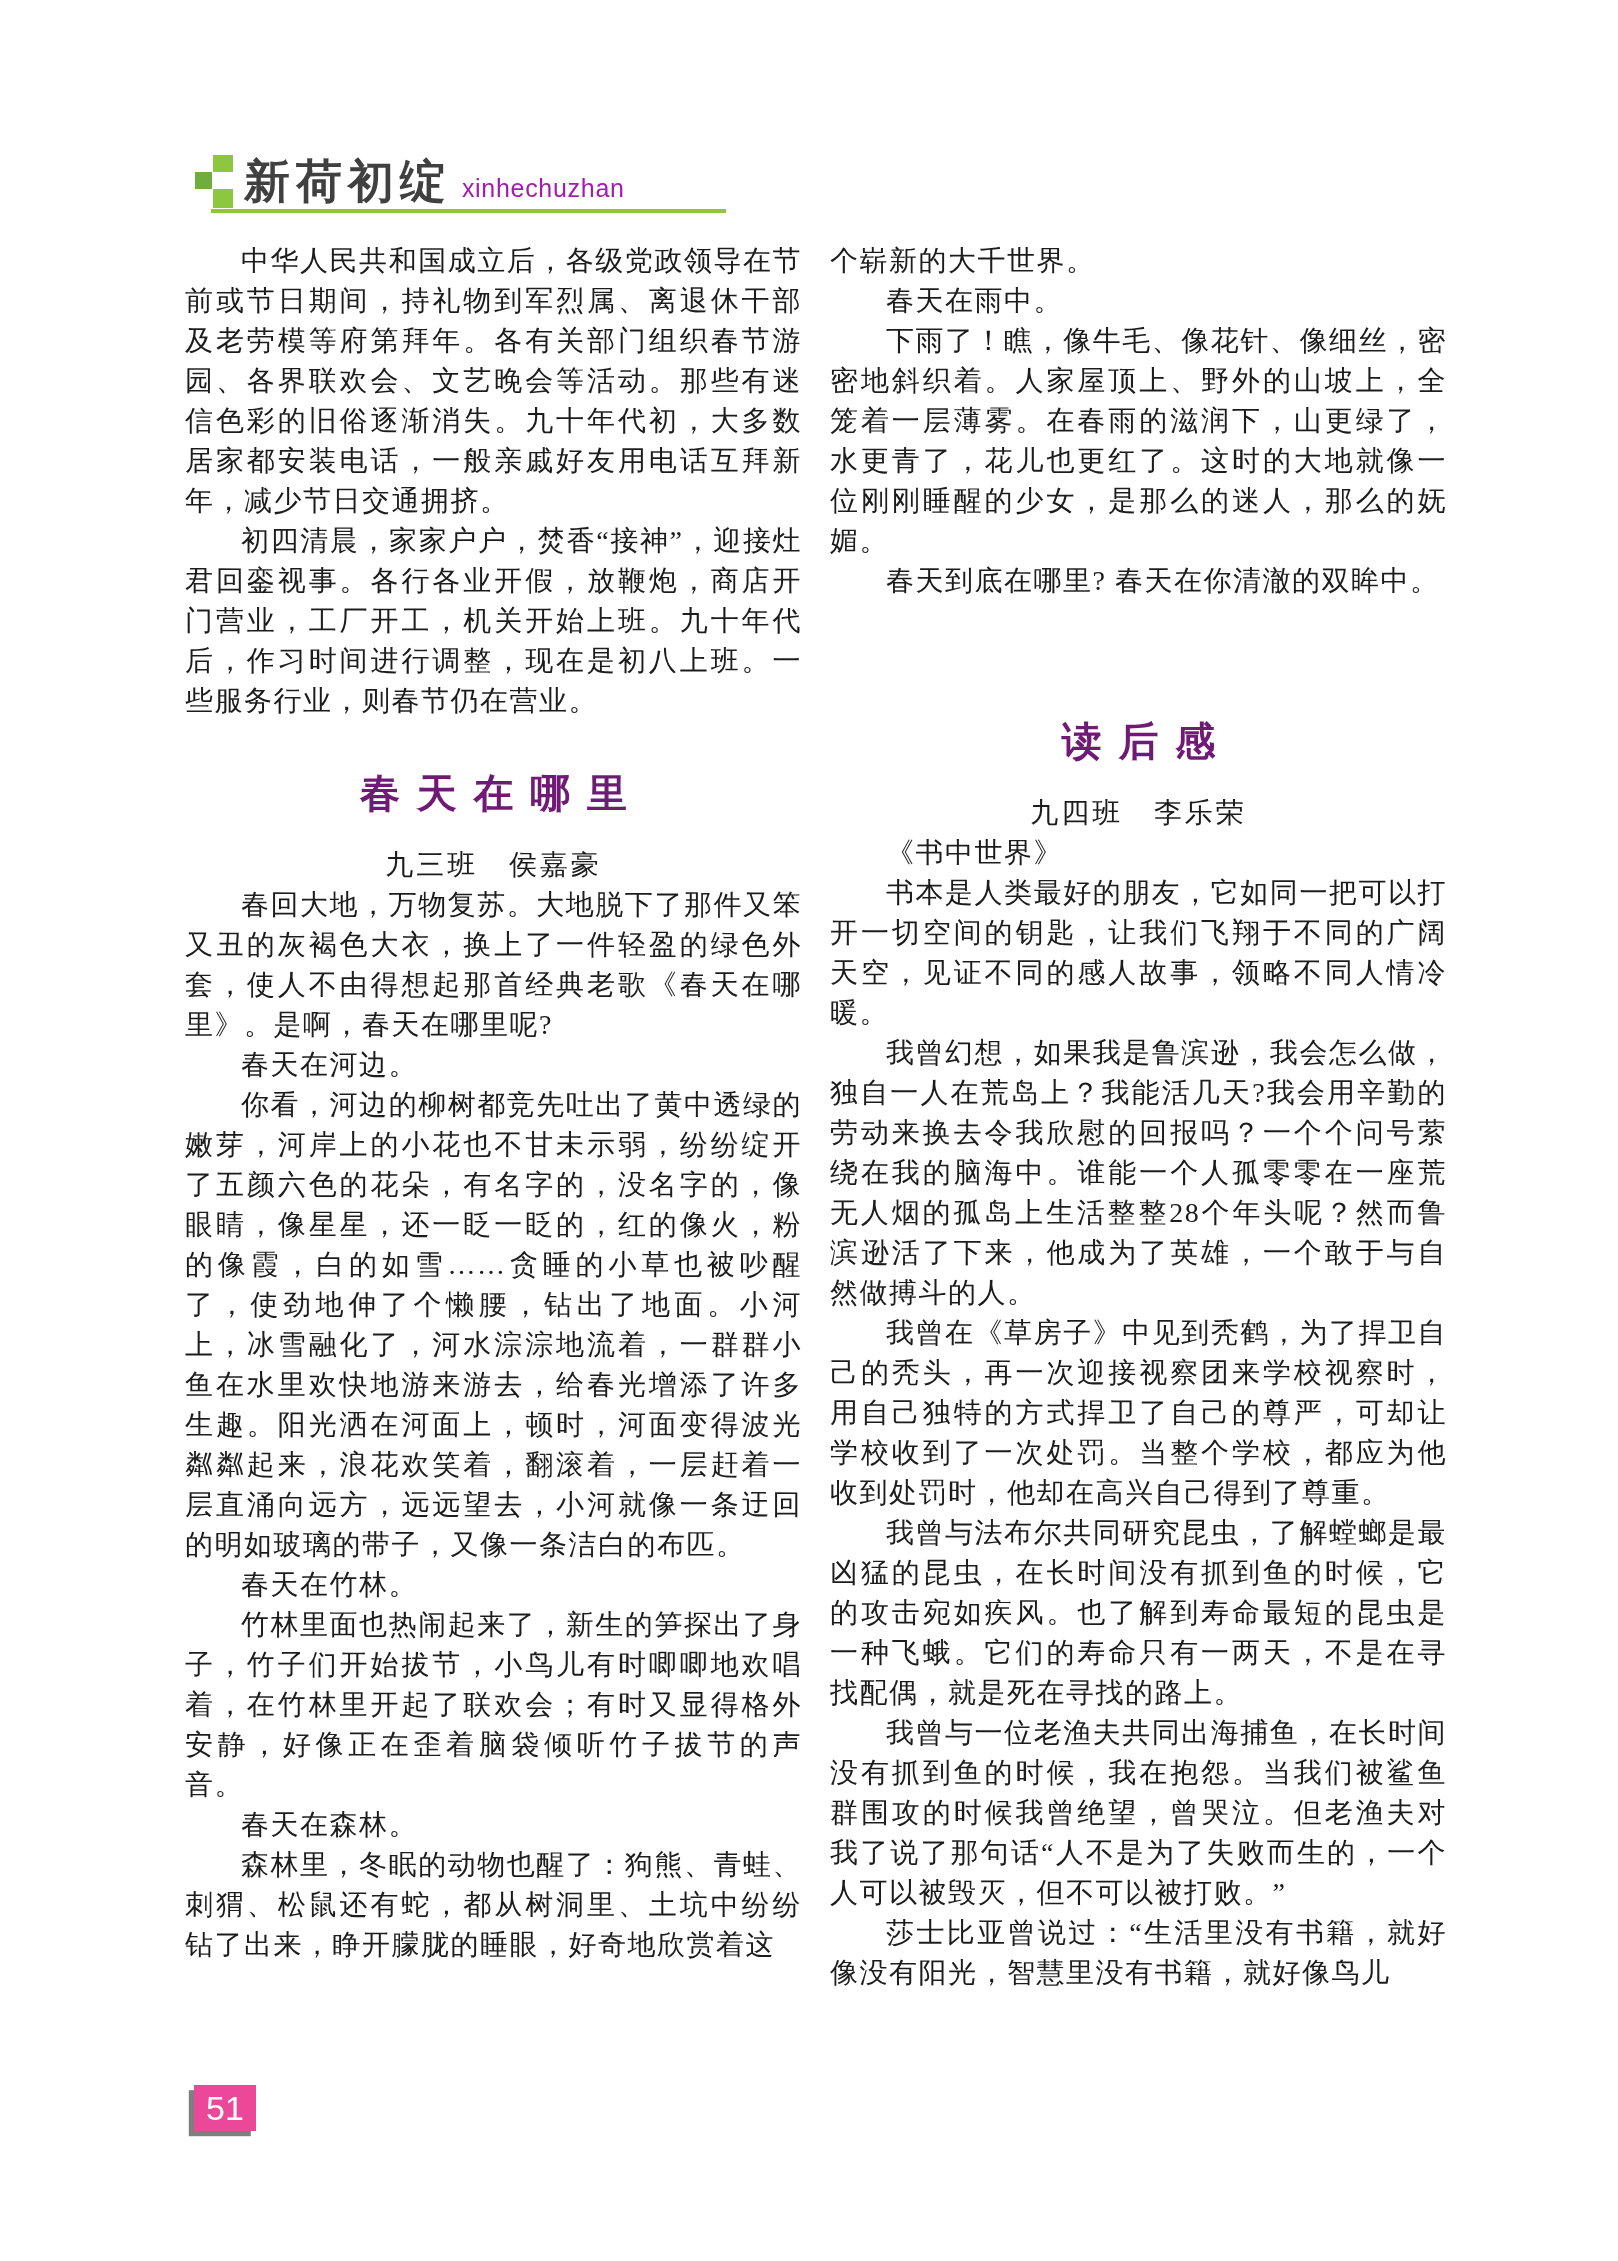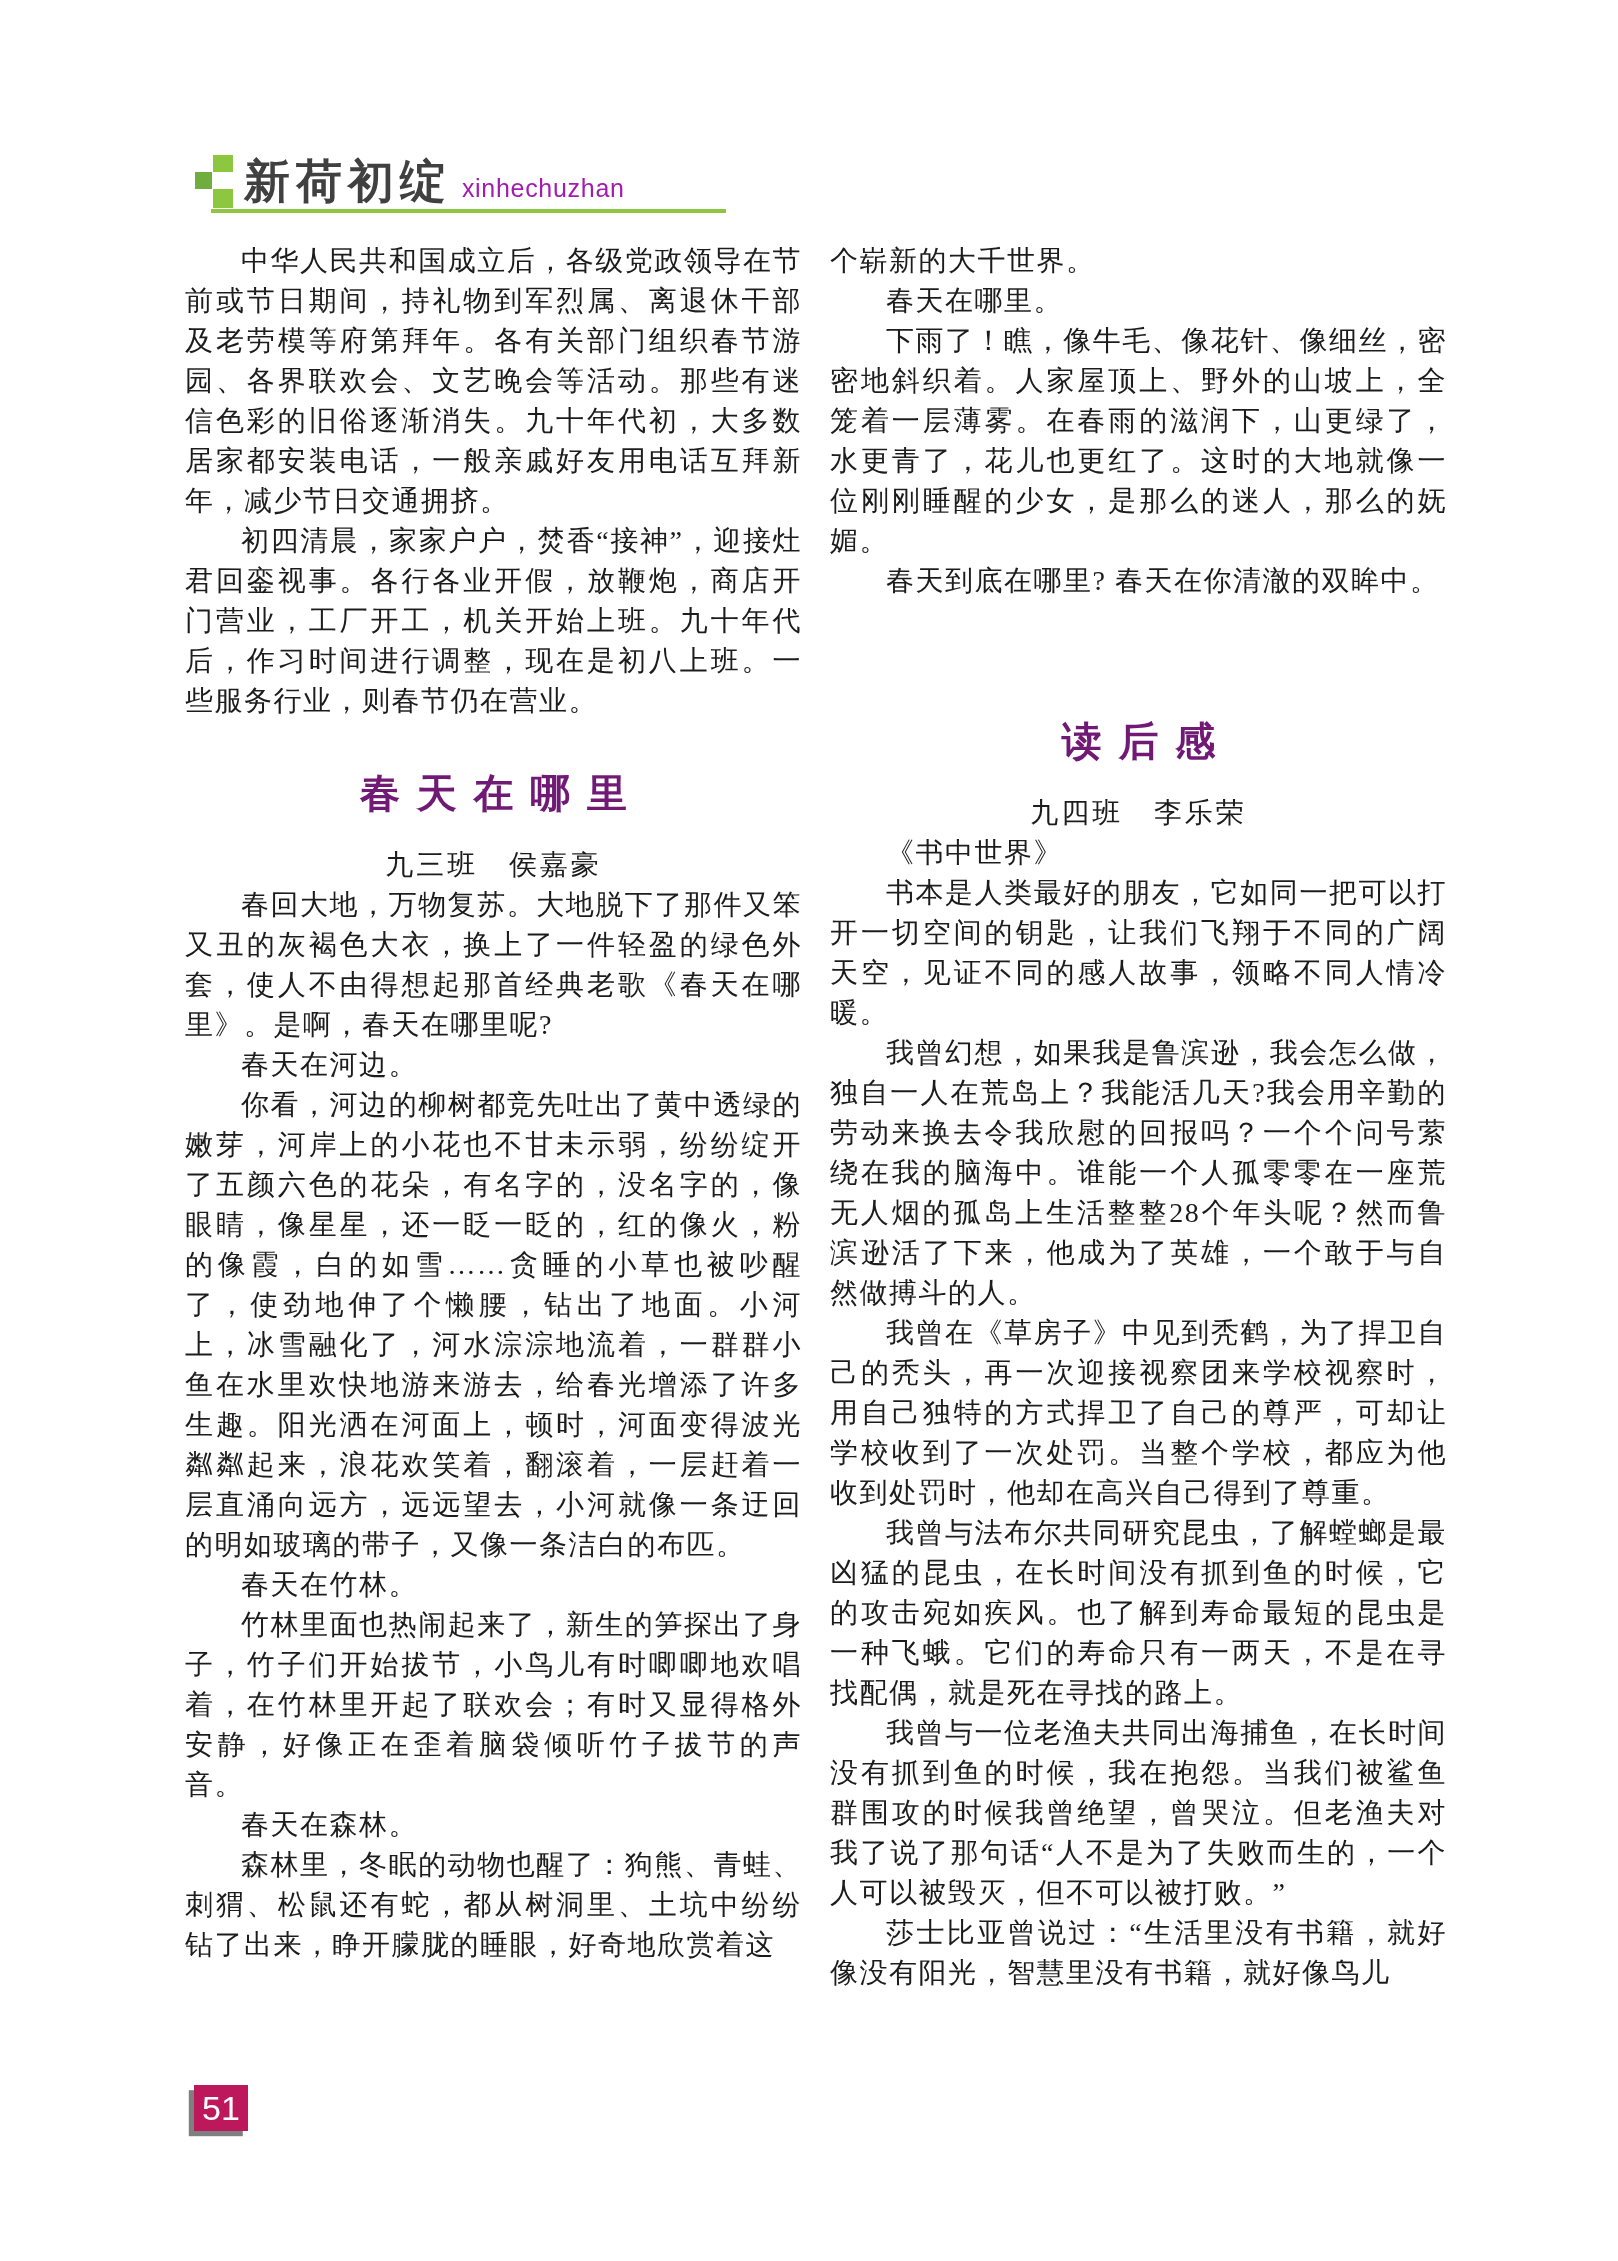--- a/index.html
+++ b/index.html
@@ -52,22 +52,22 @@
   .mt-title-right{margin-top:115px;}
   .byline{
     margin-top:25px;text-align:center;
     font-size:28px;letter-spacing:2.9px;color:#1c1c1c;
   }
   .mt-essay{margin-top:53px;}
   .mt-section{margin-top:68px;}
   
   .page-number{
     position:absolute;left:194px;top:2085px;
-    width:54px;height:46px;
-    background:#be185d;
+    width:62px;height:46px;
+    background:#ec4899;
     box-shadow:-5.2px 5.2px 0 #7f7f7f;
     color:#ffffff;
     font-family:"Liberation Sans","DejaVu Sans",sans-serif;
     font-size:34px;
     display:flex;align-items:center;justify-content:center;
   }
 </style>
 </head>
 <body>
 
@@ -96,21 +96,21 @@
     <p class="body indent">春天在河边。</p>
     <p class="body indent">你看，河边的柳树都竞先吐出了黄中透绿的嫩芽，河岸上的小花也不甘未示弱，纷纷绽开了五颜六色的花朵，有名字的，没名字的，像眼睛，像星星，还一眨一眨的，红的像火，粉的像霞，白的如雪……贪睡的小草也被吵醒了，使劲地伸了个懒腰，钻出了地面。小河上，冰雪融化了，河水淙淙地流着，一群群小鱼在水里欢快地游来游去，给春光增添了许多生趣。阳光洒在河面上，顿时，河面变得波光粼粼起来，浪花欢笑着，翻滚着，一层赶着一层直涌向远方，远远望去，小河就像一条迂回的明如玻璃的带子，又像一条洁白的布匹。</p>
     <p class="body indent">春天在竹林。</p>
     <p class="body indent">竹林里面也热闹起来了，新生的笋探出了身子，竹子们开始拔节，小鸟儿有时唧唧地欢唱着，在竹林里开起了联欢会；有时又显得格外安静，好像正在歪着脑袋倾听竹子拔节的声音。</p>
     <p class="body indent">春天在森林。</p>
     <p class="body indent">森林里，冬眠的动物也醒了：狗熊、青蛙、刺猬、松鼠还有蛇，都从树洞里、土坑中纷纷钻了出来，睁开朦胧的睡眼，好奇地欣赏着这</p>
   </div>
 
   <div class="col col-right">
     <p class="body no-indent">个崭新的大千世界。</p>
-    <p class="body indent">春天在哪里。</p>
+    <p class="body indent">春天在雨中。</p>
     <p class="body indent">下雨了！瞧，像牛毛、像花针、像细丝，密密地斜织着。人家屋顶上、野外的山坡上，全笼着一层薄雾。在春雨的滋润下，山更绿了，水更青了，花儿也更红了。这时的大地就像一位刚刚睡醒的少女，是那么的迷人，那么的妩媚。</p>
     <p class="body indent">春天到底在哪里? 春天在你清澈的双眸中。</p>
 
     <h2 class="article-title mt-title-right">读后感</h2>
     <div class="byline">九四班　李乐荣</div>
 
     <p class="body indent mt-section">《书中世界》</p>
     <p class="body indent">书本是人类最好的朋友，它如同一把可以打开一切空间的钥匙，让我们飞翔于不同的广阔天空，见证不同的感人故事，领略不同人情冷暖。</p>
     <p class="body indent">我曾幻想，如果我是鲁滨逊，我会怎么做，独自一人在荒岛上？我能活几天?我会用辛勤的劳动来换去令我欣慰的回报吗？一个个问号萦绕在我的脑海中。谁能一个人孤零零在一座荒无人烟的孤岛上生活整整28个年头呢？然而鲁滨逊活了下来，他成为了英雄，一个敢于与自然做搏斗的人。</p>
     <p class="body indent">我曾在《草房子》中见到秃鹤，为了捍卫自己的秃头，再一次迎接视察团来学校视察时，用自己独特的方式捍卫了自己的尊严，可却让学校收到了一次处罚。当整个学校，都应为他收到处罚时，他却在高兴自己得到了尊重。</p>

